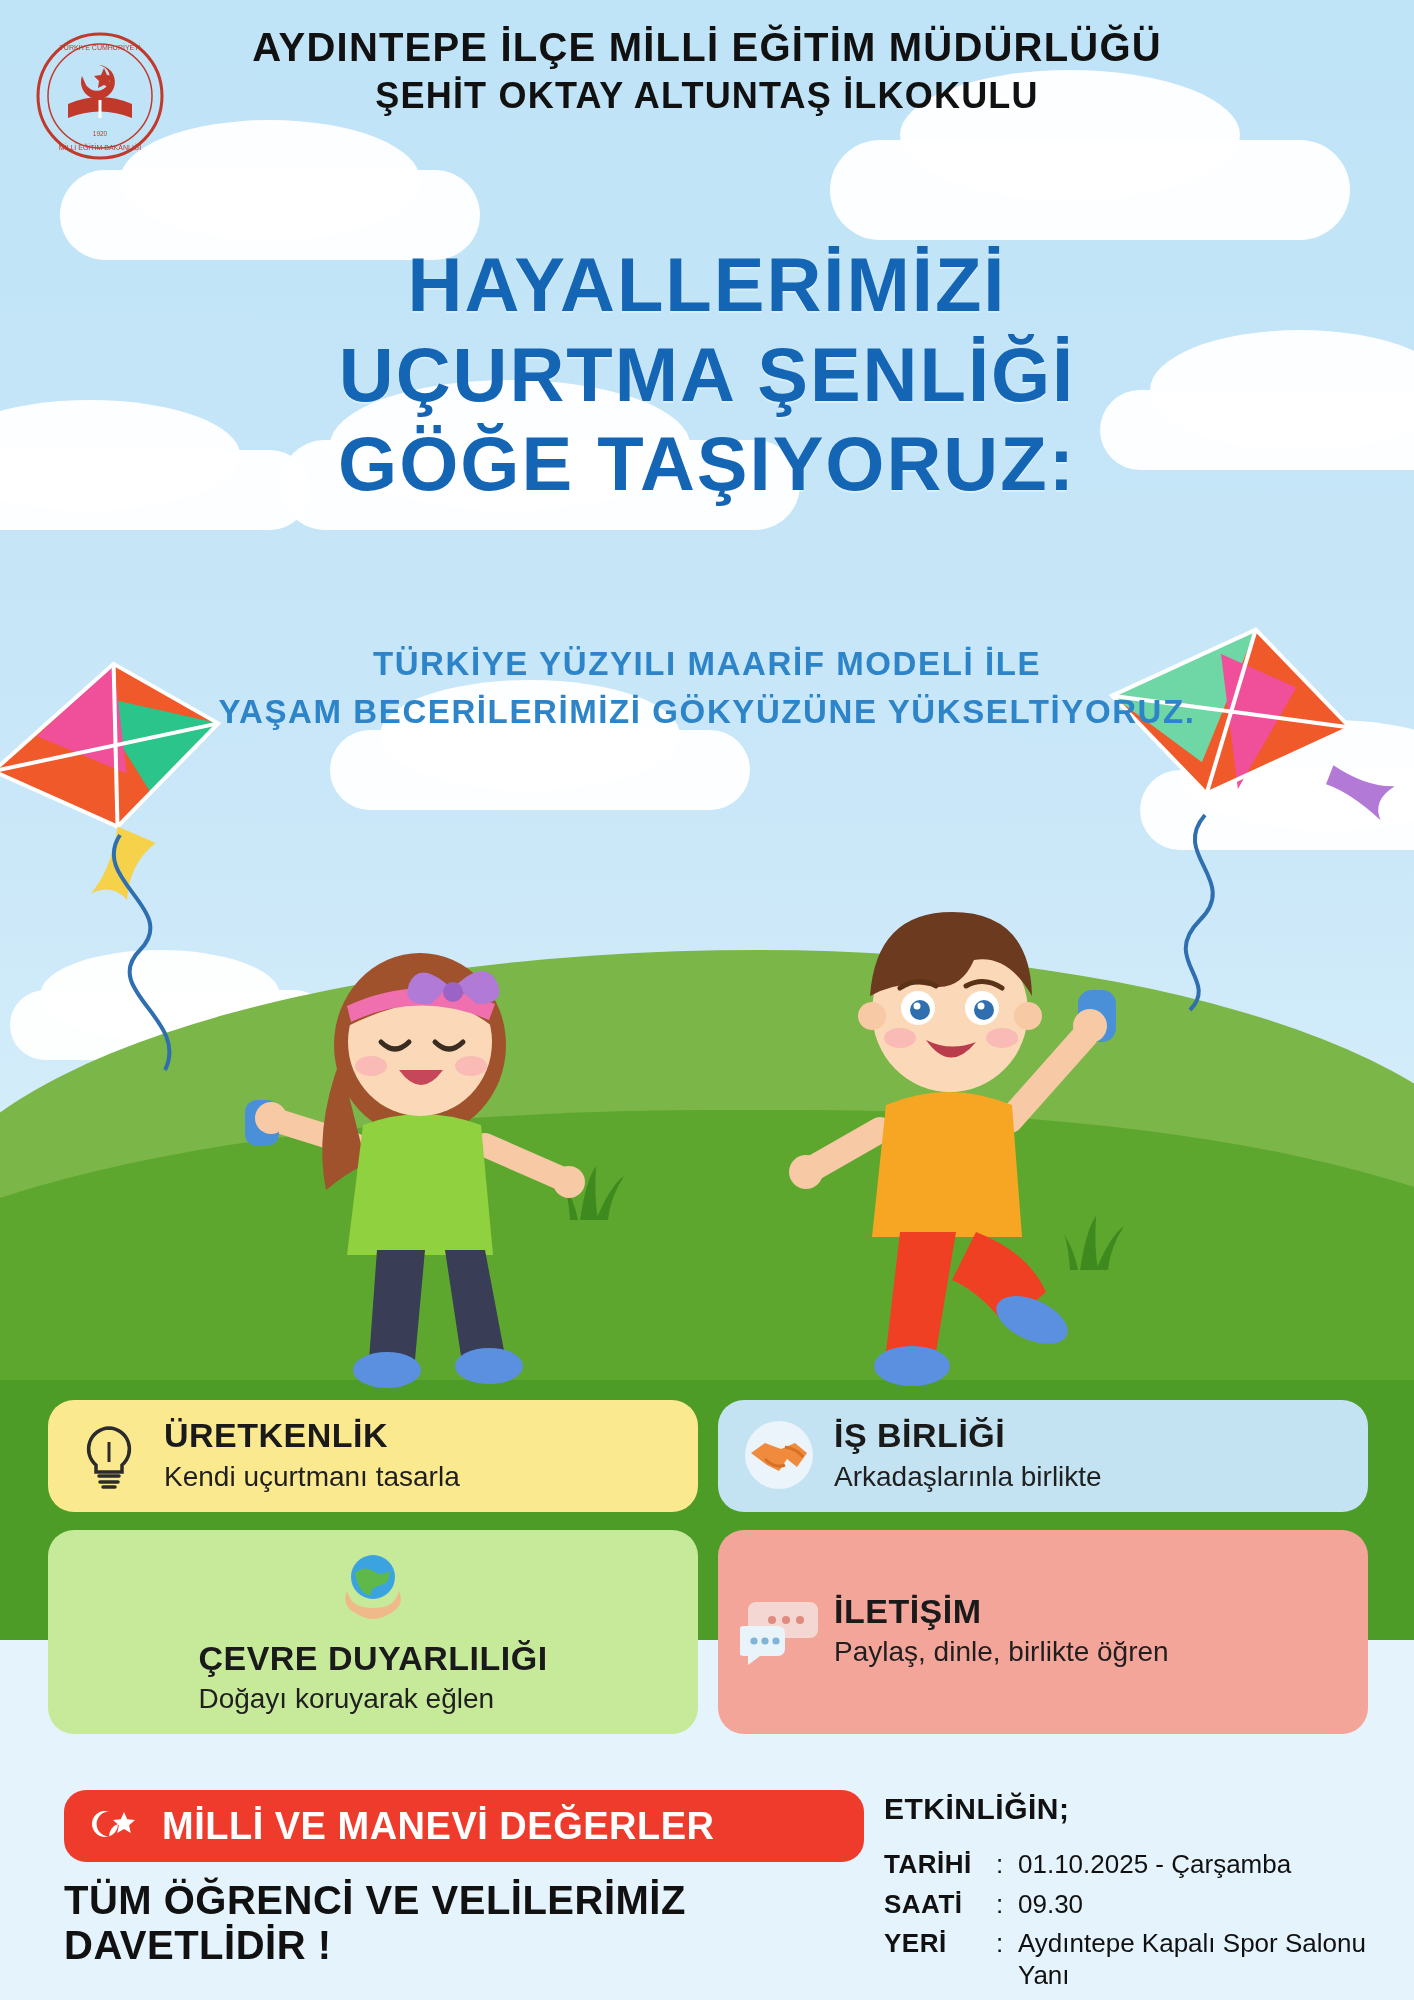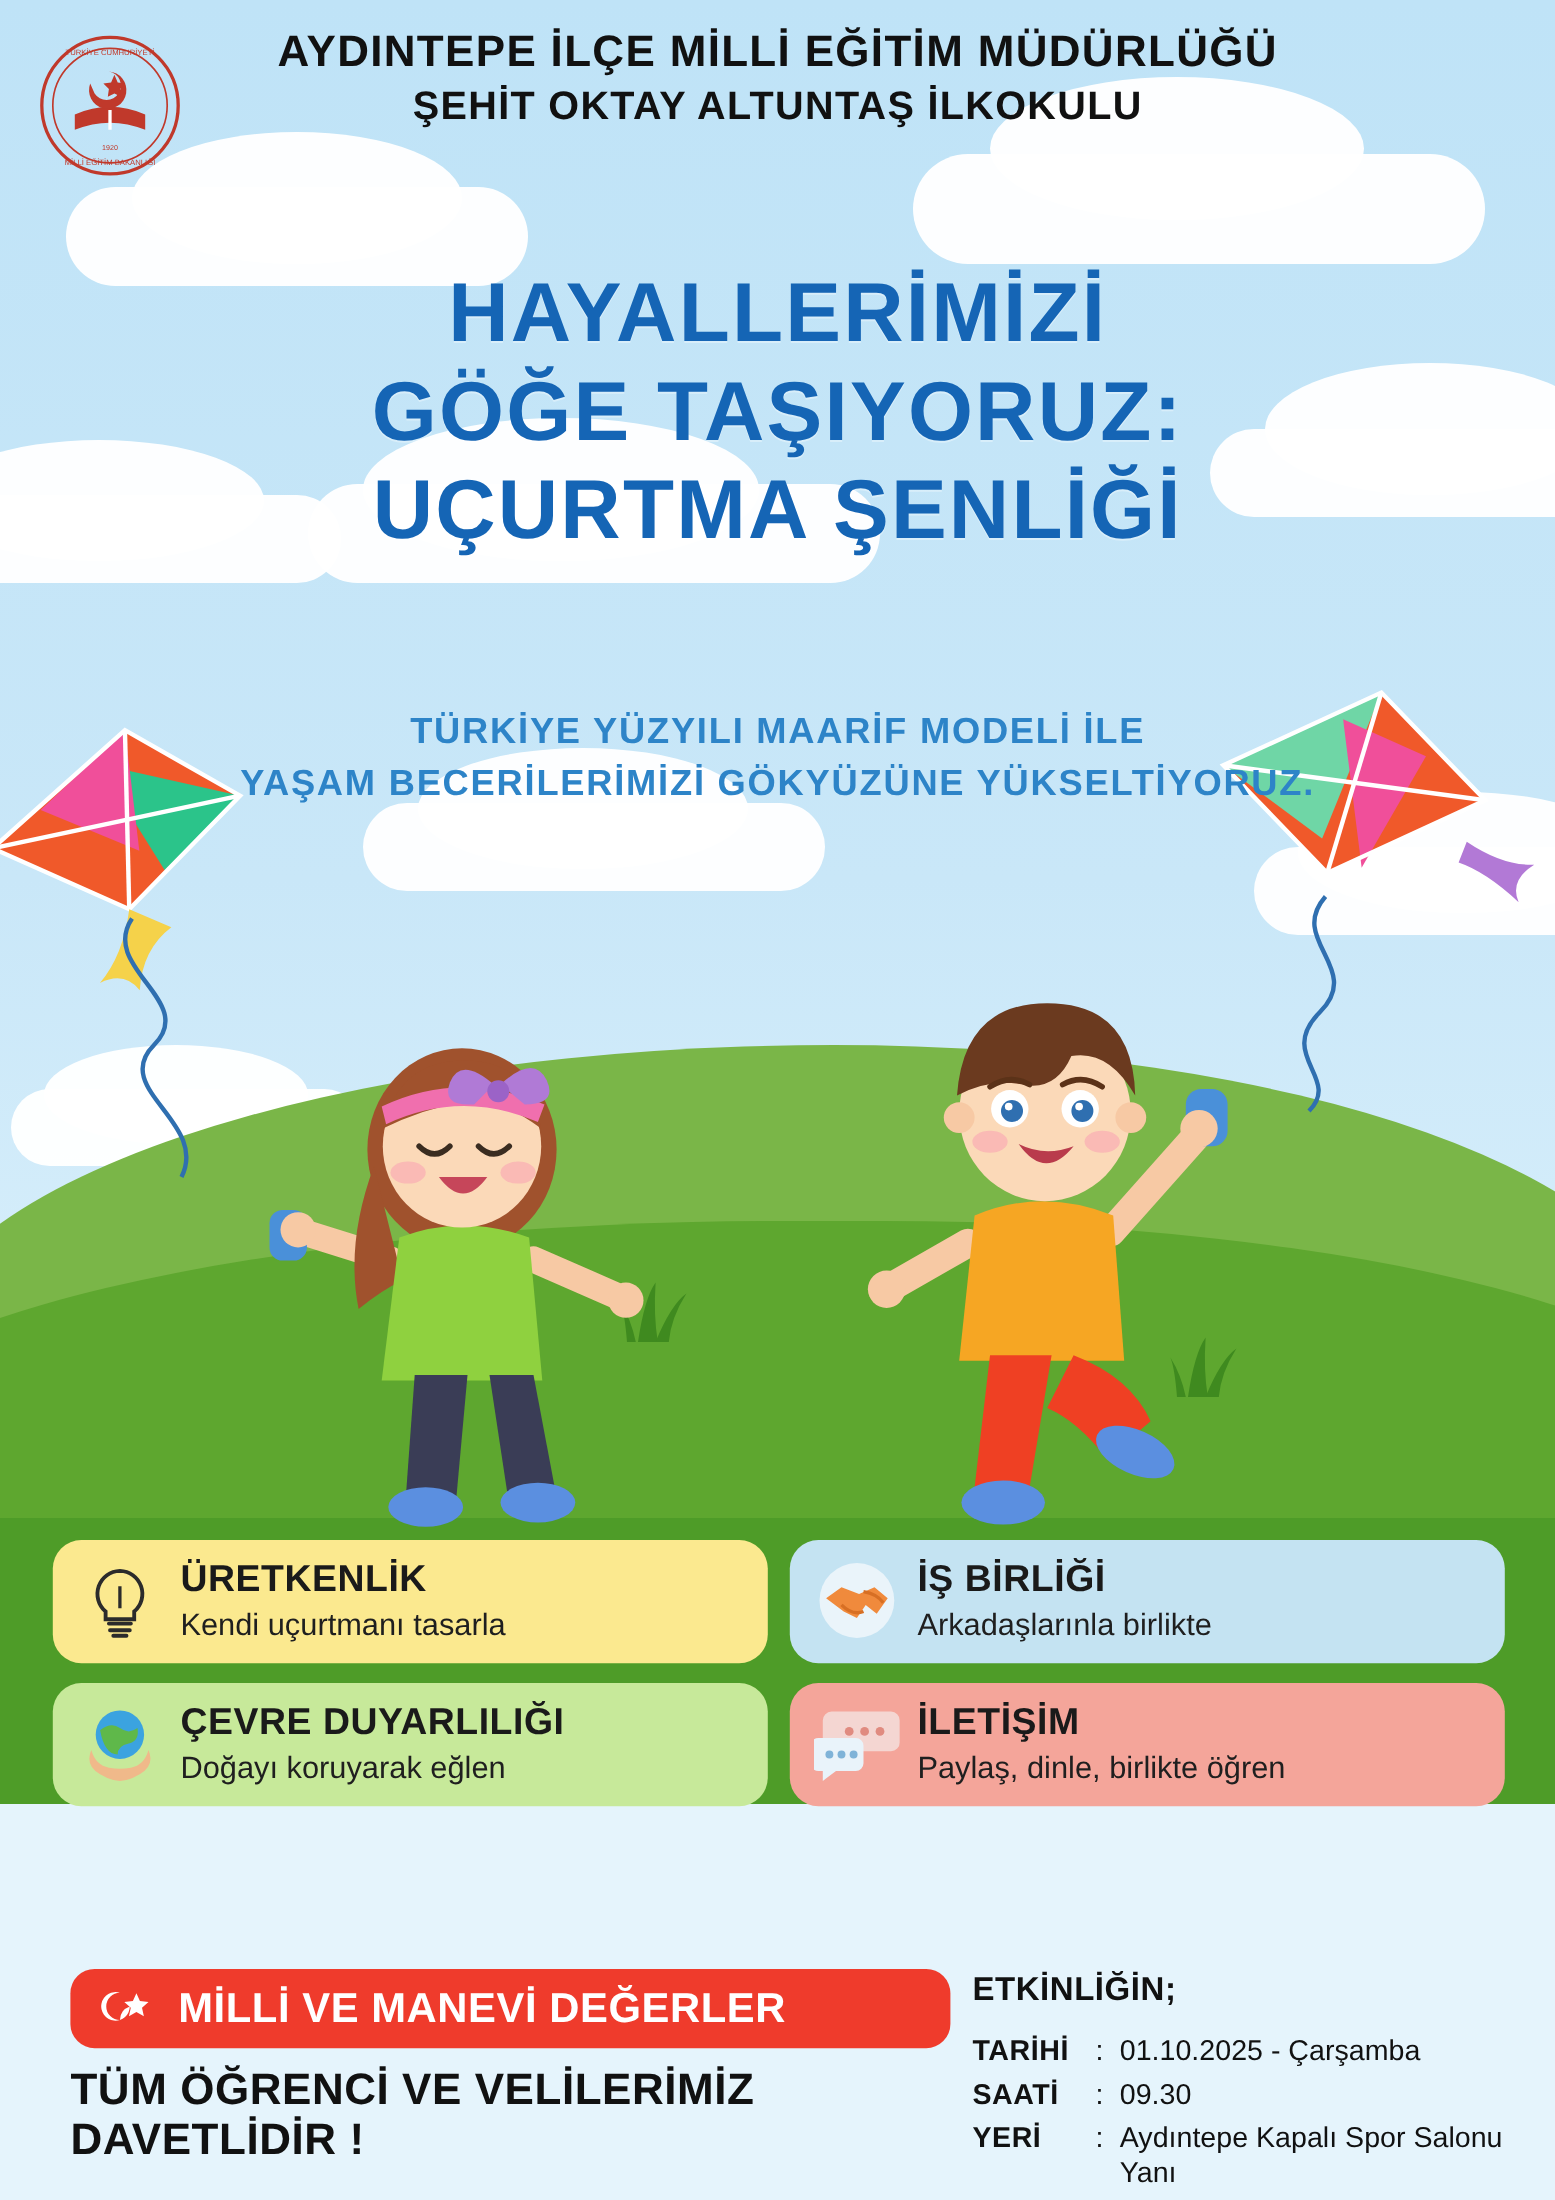--- a/index.html
+++ b/index.html
@@ -170,21 +170,21 @@
     line-height: 1.1;
   }
   .card .desc {
     font-size: 28px;
     color: #1f1f1f;
     margin-top: 6px;
     line-height: 1.15;
   }
   .c-yellow { background: #fbe98f; }
   .c-blue   { background: #c4e3f2; }
-  .c-green  { background: #c7e99a; }
+  .c-green  { background: #c7e99a; flex-direction: column; }
   .c-pink   { background: #f4a59a; }
 
   
   .bottom {
     position: absolute;
     left: 64px;
     top: 1790px;
     width: 1320px;
     z-index: 10;
     display: flex;
@@ -281,22 +281,22 @@
     </svg>
   </div>
 
   <div class="header">
     <div class="line line1">AYDINTEPE İLÇE MİLLİ EĞİTİM MÜDÜRLÜĞÜ</div>
     <div class="line line2">ŞEHİT OKTAY ALTUNTAŞ İLKOKULU</div>
   </div>
 
   <div class="title-block">
     <div class="tline">HAYALLERİMİZİ</div>
+    <div class="tline">UÇURTMA ŞENLİĞİ</div>
     <div class="tline">GÖĞE TAŞIYORUZ:</div>
-    <div class="tline">UÇURTMA ŞENLİĞİ</div>
   </div>
 
   <div class="subtitle">
     <div>TÜRKİYE YÜZYILI MAARİF MODELİ İLE</div>
     <div>YAŞAM BECERİLERİMİZİ GÖKYÜZÜNE YÜKSELTİYORUZ.</div>
   </div>
 
   <div class="hill-back"></div>
   <div class="hill-front"></div>
   <div class="hill-strip"></div>

